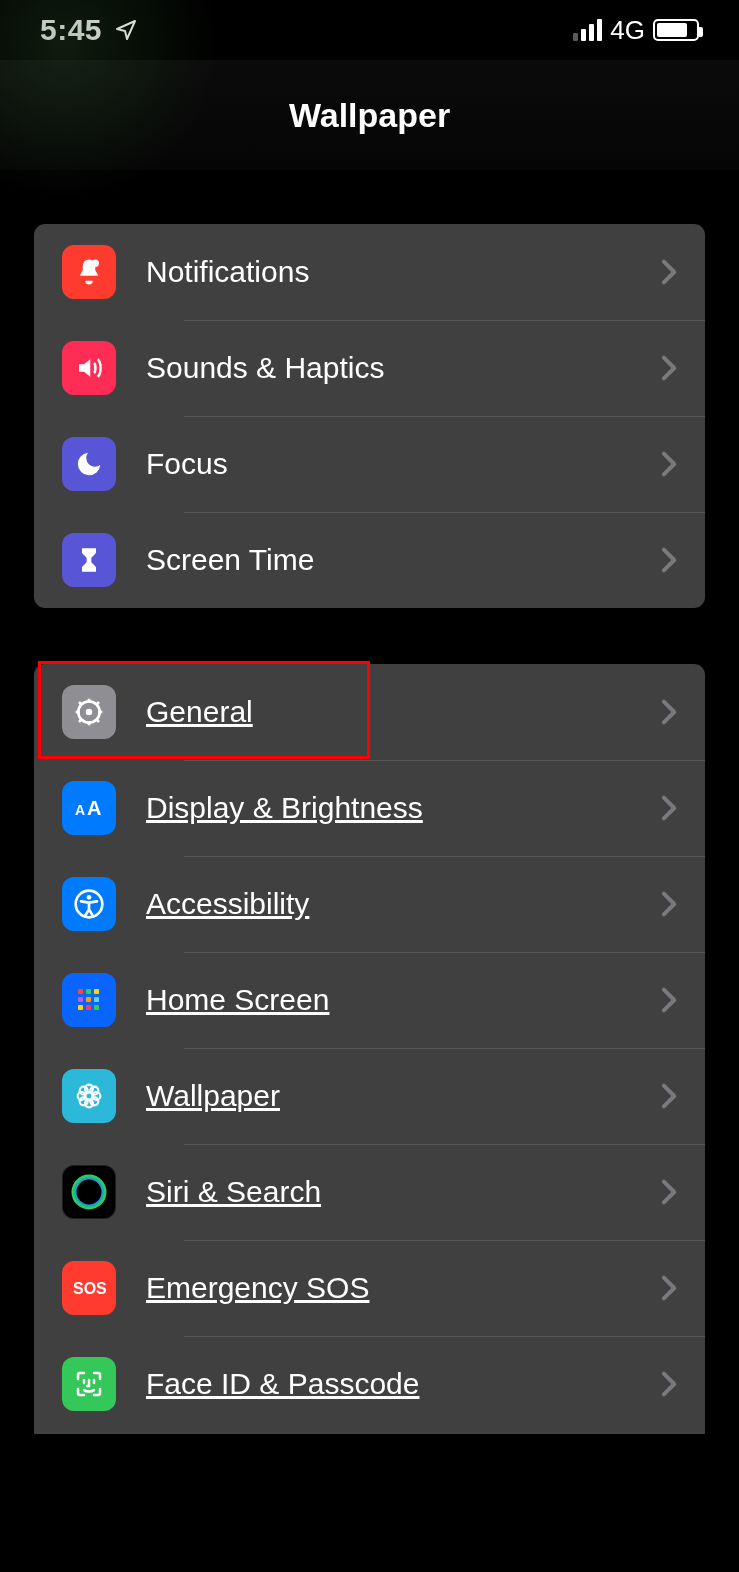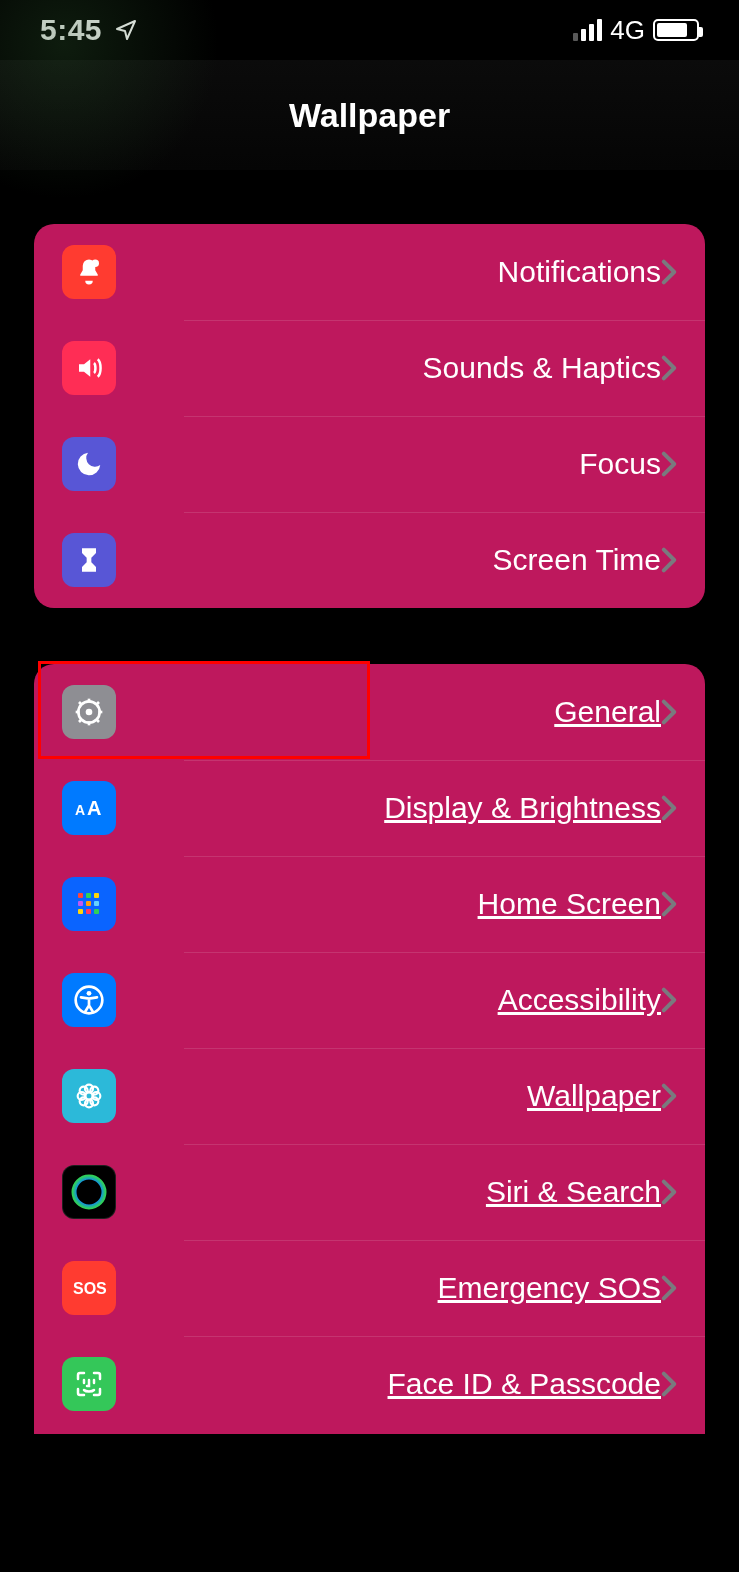--- a/index.html
+++ b/index.html
@@ -55,26 +55,25 @@
   .header {
     height: 110px;
     display: flex; align-items: center; justify-content: center;
     background: linear-gradient(#0b0b0b,#050505);
   }
   .header-title { font-size: 34px; font-weight: 600; }
 
   
   .content { padding: 0 34px; }
   .section {
-    background: #be185d;
-    border-radius: 20px;
+    background: #404040;
+    border-radius: 11px;
     margin-top: 56px;
     overflow: visible;
     position: relative;
-    text-align: right;
   }
   .section:first-of-type { margin-top: 54px; }
   .row {
     display: flex; align-items: center;
     height: 96px;
     padding: 0 28px;
     position: relative;
     cursor: pointer;
   }
   .row + .row::before {
@@ -246,50 +245,50 @@
       </div>
       <span class="label">Display &amp; Brightness</span>
       <span class="chev">
           <svg width="16" height="26" viewBox="0 0 12 20">
             <path d="M2 2l8 8-8 8" fill="none" stroke="currentColor" stroke-width="3" stroke-linecap="round" stroke-linejoin="round"></path>
           </svg>
         </span>
     </div>
 
     <div class="row">
+      <div class="icon-box bg-blue">
+        <svg width="32" height="32" viewBox="0 0 24 24">
+            <circle cx="12" cy="12" r="10" fill="none" stroke="#fff" stroke-width="2"></circle>
+            <circle cx="12" cy="7" r="1.8" fill="#fff"></circle>
+            <path d="M6 10l6 1 6-1M12 11v5l-3 5m3-5 3 5" stroke="#fff" stroke-width="2" fill="none" stroke-linecap="round"></path>
+          </svg>
+      </div>
+      <span class="label">Accessibility</span>
+      <span class="chev">
+          <svg width="16" height="26" viewBox="0 0 12 20">
+            <path d="M2 2l8 8-8 8" fill="none" stroke="currentColor" stroke-width="3" stroke-linecap="round" stroke-linejoin="round"></path>
+          </svg>
+        </span>
+    </div>
+
+    <div class="row">
       <div class="icon-box bg-blue2">
         <svg width="34" height="34" viewBox="0 0 34 34">
           <rect x="6" y="6" width="5" height="5" rx="1" fill="#ff453a"></rect>
             <rect x="14" y="6" width="5" height="5" rx="1" fill="#30d158"></rect>
             <rect x="22" y="6" width="5" height="5" rx="1" fill="#ffd60a"></rect>
           <rect x="6" y="14" width="5" height="5" rx="1" fill="#bf5af2"></rect>
             <rect x="14" y="14" width="5" height="5" rx="1" fill="#ff9f0a"></rect>
             <rect x="22" y="14" width="5" height="5" rx="1" fill="#64d2ff"></rect>
           <rect x="6" y="22" width="5" height="5" rx="1" fill="#ffd60a"></rect>
             <rect x="14" y="22" width="5" height="5" rx="1" fill="#ff375f"></rect>
             <rect x="22" y="22" width="5" height="5" rx="1" fill="#30d158"></rect>
         </svg>
       </div>
       <span class="label">Home Screen</span>
-      <span class="chev">
-          <svg width="16" height="26" viewBox="0 0 12 20">
-            <path d="M2 2l8 8-8 8" fill="none" stroke="currentColor" stroke-width="3" stroke-linecap="round" stroke-linejoin="round"></path>
-          </svg>
-        </span>
-    </div>
-
-    <div class="row">
-      <div class="icon-box bg-blue">
-        <svg width="32" height="32" viewBox="0 0 24 24">
-            <circle cx="12" cy="12" r="10" fill="none" stroke="#fff" stroke-width="2"></circle>
-            <circle cx="12" cy="7" r="1.8" fill="#fff"></circle>
-            <path d="M6 10l6 1 6-1M12 11v5l-3 5m3-5 3 5" stroke="#fff" stroke-width="2" fill="none" stroke-linecap="round"></path>
-          </svg>
-      </div>
-      <span class="label">Accessibility</span>
       <span class="chev">
           <svg width="16" height="26" viewBox="0 0 12 20">
             <path d="M2 2l8 8-8 8" fill="none" stroke="currentColor" stroke-width="3" stroke-linecap="round" stroke-linejoin="round"></path>
           </svg>
         </span>
     </div>
 
     <div class="row">
       <div class="icon-box bg-cyan">
         <svg width="32" height="32" viewBox="0 0 24 24">

